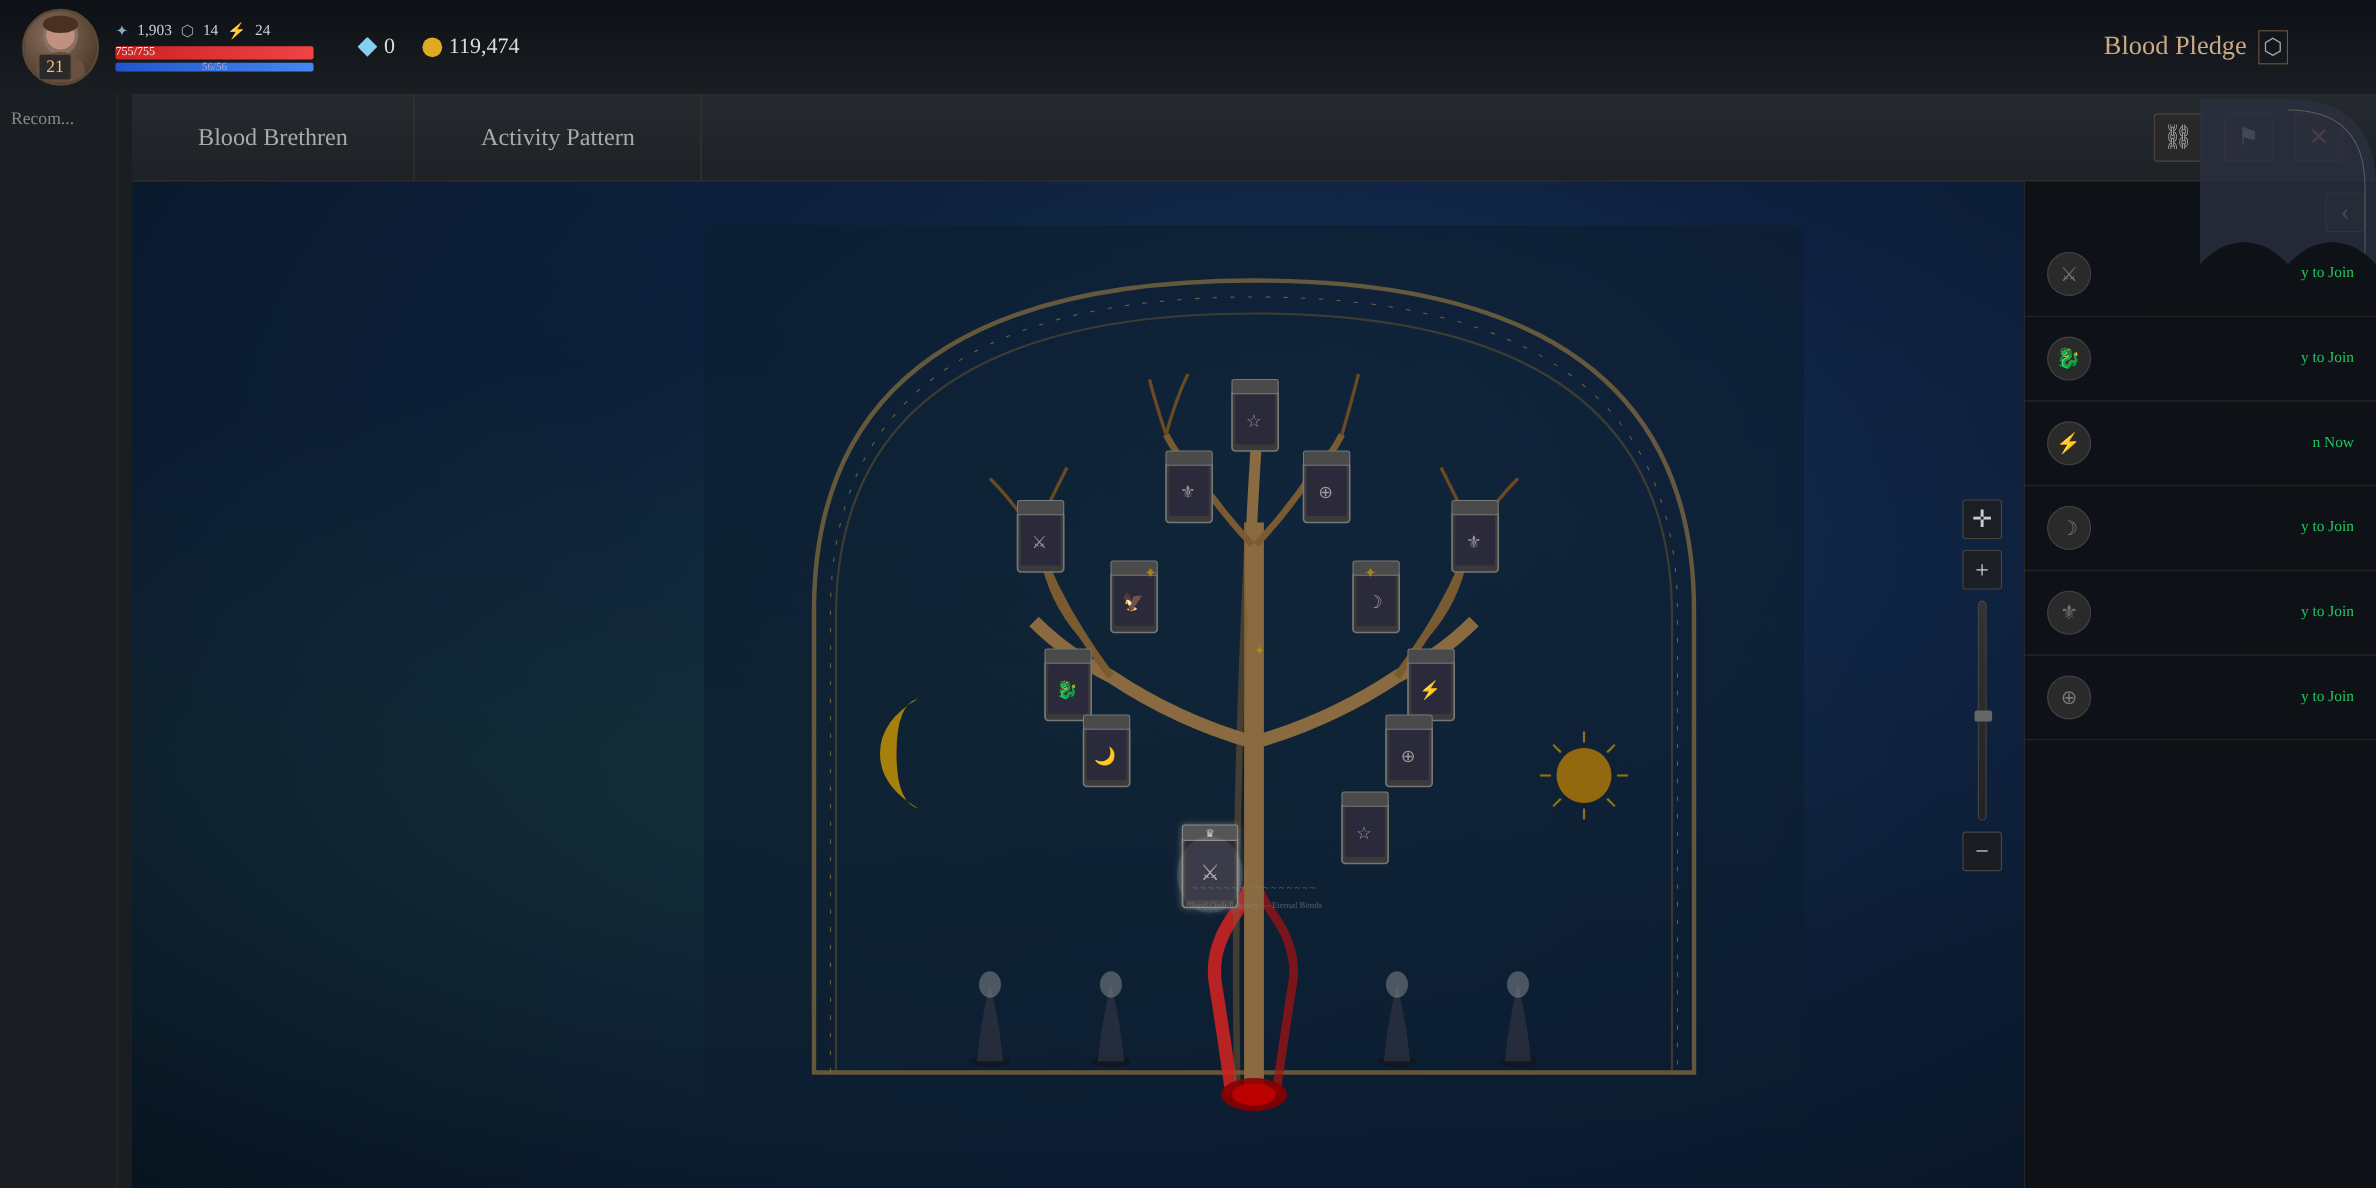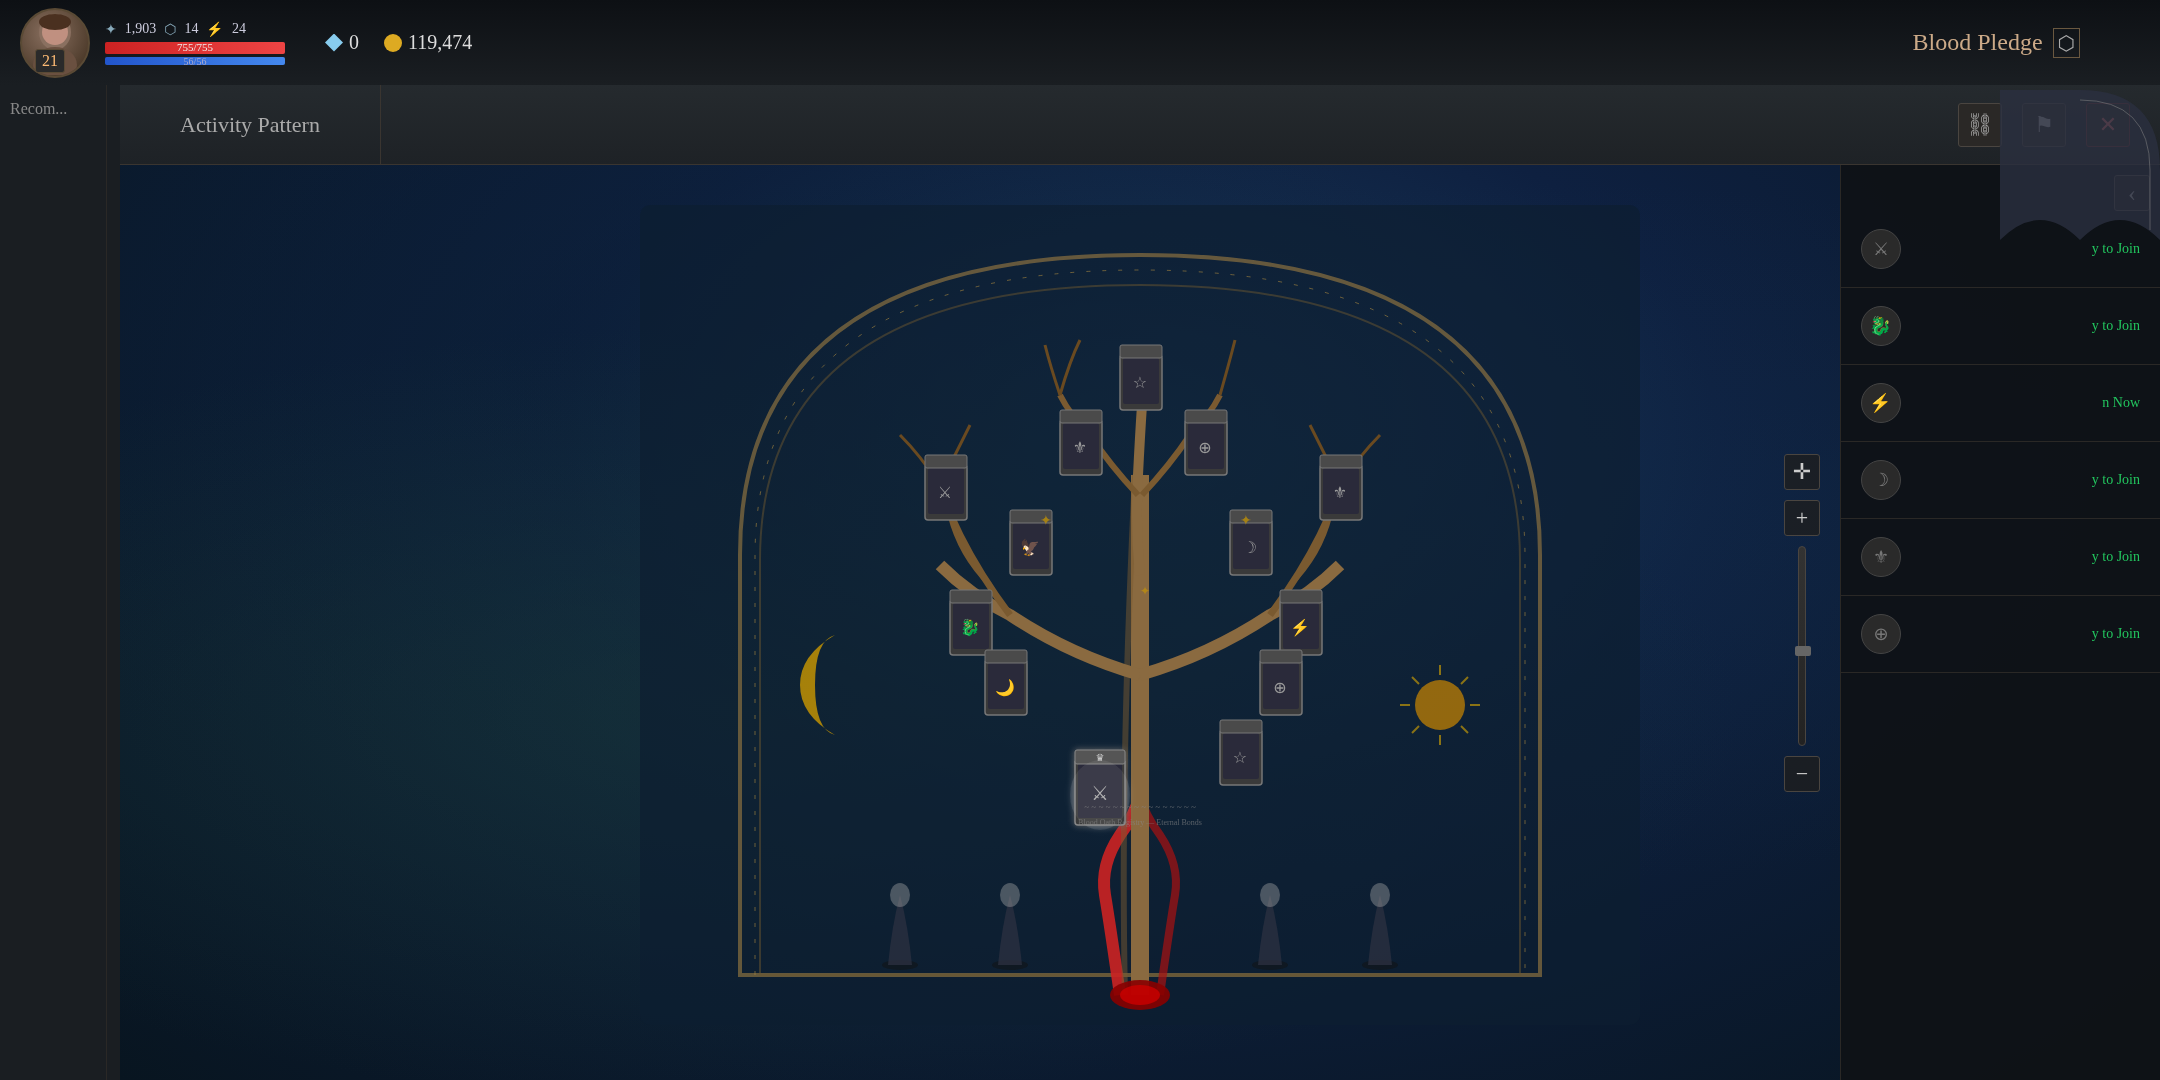--- a/index.html
+++ b/index.html
@@ -86,21 +86,21 @@
     }
     #hp-bar-fill {
       background: linear-gradient(to right, #cc2222, #ee4444);
       height: 100%;
       border-radius: 2px;
       width: 100%;
     }
     #hp-text {
       color: #eee;
       font-size: 11px;
-      text-align: center;
+      text-align: left;
       position: absolute;
       width: 100%;
       top: -1px;
     }
 
     #mp-bar-bg {
       background: #1a2a3a;
       height: 8px;
       border-radius: 2px;
       margin-top: 3px;
@@ -426,20 +426,23 @@
 
   <div id="blood-pledge-btn">
     <span>Blood Pledge</span>
     <span style="font-size:20px; color:#aaa; border:1px solid #6a5840; padding:2px 4px;">⬡</span>
   </div>
 </div>
 
 <div id="main-panel">
 
   <div id="tabs">
+    <div class="tab">
+      <span>Blood Brethren</span>
+    </div>
     <div class="tab">
       <span>Activity Pattern</span>
     </div>
     <div id="tab-icons">
       <div class="tab-icon-btn">
         <span>⛓</span>
       </div>
       <div class="tab-icon-btn">
         <span>⚑</span>
       </div>

